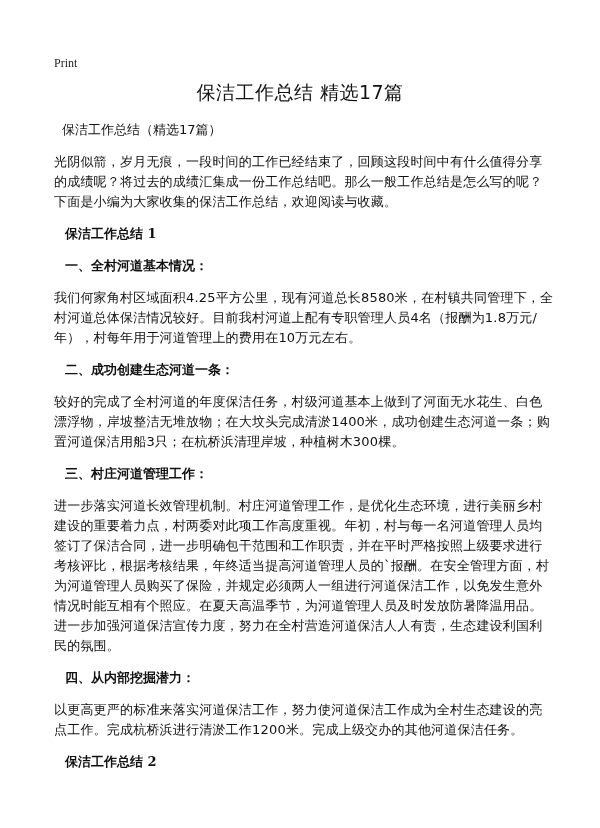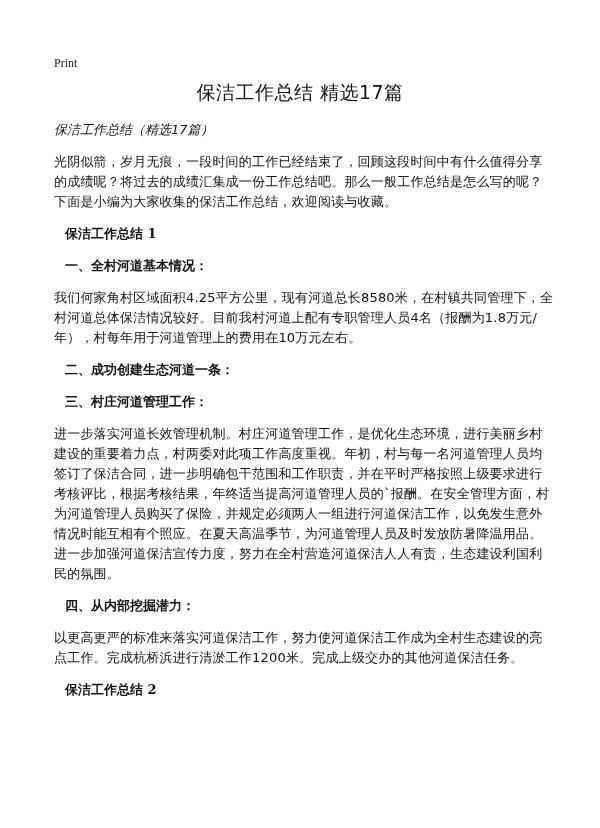--- a/index.html
+++ b/index.html
@@ -1,38 +1,39 @@
 <!DOCTYPE html>
 <html><head>
 <meta charset="utf-8">
 <style>
   html, body { margin: 0; padding: 0; background: #ffffff; }
   body { width: 600px; height: 828px; overflow: hidden; position: relative;
          font-family: "DejaVu Sans", "Liberation Sans", sans-serif; color: #111; }
   .print { position: absolute; left: 54px; top: 56px; font-family: "Liberation Serif", serif; font-size: 12px; color: #222; }
   .title { position: absolute; left: 0; width: 600px; top: 80px; text-align: center; font-size: 19px; color: #111; letter-spacing: 0.5px; }
   .content { position: absolute; left: 54px; top: 120px; width: 500px; }
-  .subtitle { font-size: 13px; line-height: 20px; margin: 0 0 10px 0; font-style: italic; }
+  .subtitle { font-size: 13px; line-height: 20px; margin: 0 0 10px 8px; }
   p { font-size: 13px; line-height: 20px; margin: 12px 0 12px 0; letter-spacing: 0.2px; }
   h3 { font-size: 13px; font-weight: bold; line-height: 20px; margin: 0 0 12px 11px; font-family: "DejaVu Serif", "Liberation Serif", serif; }
 </style>
 </head>
 <body>
 
 <div class="print">Print</div>
 
 <div class="title">保洁工作总结 精选17篇</div>
 
 <div class="content">
   <div class="subtitle">保洁工作总结（精选17篇）</div>
   <p>光阴似箭，岁月无痕，一段时间的工作已经结束了，回顾这段时间中有什么值得分享的成绩呢？将过去的成绩汇集成一份工作总结吧。那么一般工作总结是怎么写的呢？下面是小编为大家收集的保洁工作总结，欢迎阅读与收藏。</p>
 
   <h3>保洁工作总结 1</h3>
   <h3>一、全村河道基本情况：</h3>
   <p>我们何家角村区域面积4.25平方公里，现有河道总长8580米，在村镇共同管理下，全村河道总体保洁情况较好。目前我村河道上配有专职管理人员4名（报酬为1.8万元/年），村每年用于河道管理上的费用在10万元左右。</p>
   <h3>二、成功创建生态河道一条：</h3>
+  <p>较好的完成了全村河道的年度保洁任务，村级河道基本上做到了河面无水花生、白色漂浮物，岸坡整洁无堆放物；在大坟头完成清淤1400米，成功创建生态河道一条；购置河道保洁用船3只；在杭桥浜清理岸坡，种植树木300棵。</p>
   <h3>三、村庄河道管理工作：</h3>
   <p>进一步落实河道长效管理机制。村庄河道管理工作，是优化生态环境，进行美丽乡村建设的重要着力点，村两委对此项工作高度重视。年初，村与每一名河道管理人员均签订了保洁合同，进一步明确包干范围和工作职责，并在平时严格按照上级要求进行考核评比，根据考核结果，年终适当提高河道管理人员的`报酬。在安全管理方面，村为河道管理人员购买了保险，并规定必须两人一组进行河道保洁工作，以免发生意外情况时能互相有个照应。在夏天高温季节，为河道管理人员及时发放防暑降温用品。进一步加强河道保洁宣传力度，努力在全村营造河道保洁人人有责，生态建设利国利民的氛围。</p>
   <h3>四、从内部挖掘潜力：</h3>
   <p>以更高更严的标准来落实河道保洁工作，努力使河道保洁工作成为全村生态建设的亮点工作。完成杭桥浜进行清淤工作1200米。完成上级交办的其他河道保洁任务。</p>
 
   <h3>保洁工作总结 2</h3>
 </div>
 
 </body></html>

